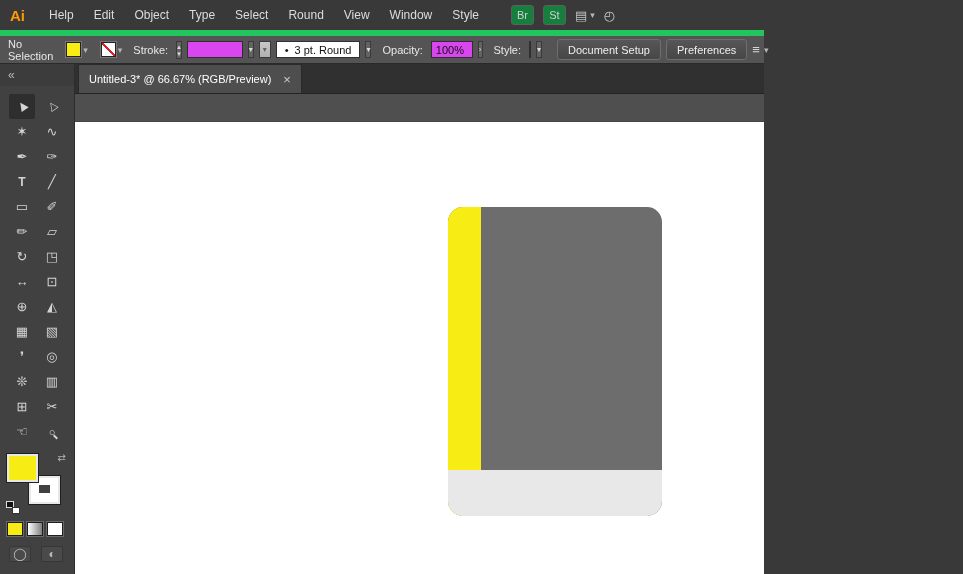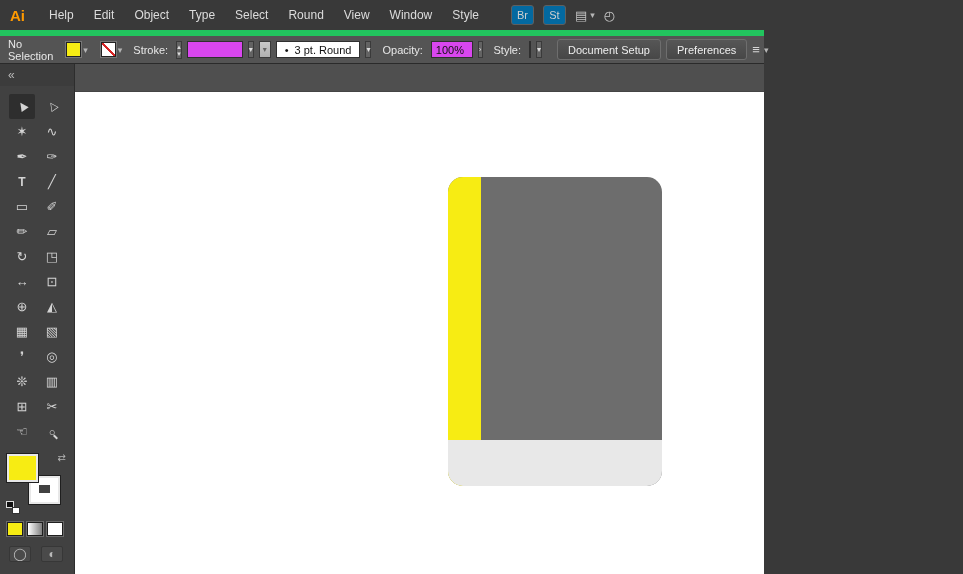--- a/index.html
+++ b/index.html
@@ -5,21 +5,21 @@
   * { box-sizing: border-box; margin: 0; padding: 0; }
   html, body { width: 963px; height: 574px; overflow: hidden; }
   body { font-family: "Liberation Sans", sans-serif; background: #393939; }
   .app { width: 764px; height: 574px; display: flex; flex-direction: column; }
 
   
   .menubar { height: 30px; background: #393939; display: flex; align-items: center; color: #dcdcdc; font-size: 12px; flex: 0 0 auto; }
   .ai-logo { color: #ff9a00; font-weight: bold; font-size: 15px; padding: 0 14px 0 10px; }
   .menu-item { padding: 0 10px; cursor: default; }
   .menubar-right { display: flex; align-items: center; margin-left: 22px; gap: 9px; }
-  .badge-btn { width: 23px; height: 20px; background: #0369a1; border: 1px solid #5f5f5f; border-radius: 3px; color: #cfcfcf; font-size: 11px; display: flex; align-items: center; justify-content: center; }
+  .badge-btn { width: 23px; height: 20px; background: #15803d; border: 1px solid #5f5f5f; border-radius: 3px; color: #cfcfcf; font-size: 11px; display: flex; align-items: center; justify-content: center; }
   .mb-icon { color: #c3c3c3; font-size: 13px; display: flex; align-items: center; gap: 3px; }
   .chev { font-size: 9px; color: #b5b5b5; }
 
   
   .controlbar { height: 34px; background: #545454; border-top: 6px solid #22c55e; border-bottom: 1px solid #2a2a2a; display: flex; align-items: center; padding: 0 8px; color: #e8e8e8; font-size: 11px; gap: 5px; flex: 0 0 auto; }
   .cb-label { margin: 0 3px 0 6px; white-space: nowrap; }
   .swatch-combo { display: flex; align-items: center; gap: 2px; margin-left: 8px; }
   .cb-swatch { width: 15px; height: 15px; border: 1px solid #222; background: #fff; box-shadow: 0 0 0 1px #777; }
   .cb-swatch.yellow { background: #f7ec13; }
   .red-slash { background-image: linear-gradient(45deg, transparent 43%, #d62424 43%, #d62424 57%, transparent 57%); }
@@ -279,20 +279,26 @@
         <div class="mode-btn" data-name="drawing-mode-button">
           <span data-name="drawing-mode-icon">◯</span>
         </div>
         <div class="mode-btn" data-name="screen-mode-button">
           <span data-name="screen-mode-icon">◐</span>
         </div>
       </div>
     </div>
 
     <div class="canvas-col" data-name="canvas-area">
+      <div class="tabbar" data-name="document-tab-bar">
+        <div class="tab" data-name="document-tab">
+          <span data-name="document-tab-title">Untitled-3* @ 66.67% (RGB/Preview)</span>
+          <span class="tab-close" data-name="tab-close-icon">×</span>
+        </div>
+      </div>
       <div class="pasteboard" data-name="pasteboard-strip"></div>
       <div class="artboard" data-name="artboard">
         <div class="book" data-name="book-illustration">
           <div class="book-spine" data-name="book-spine-shape"></div>
           <div class="book-pages" data-name="book-pages-shape"></div>
         </div>
       </div>
     </div>
 
   </div>

